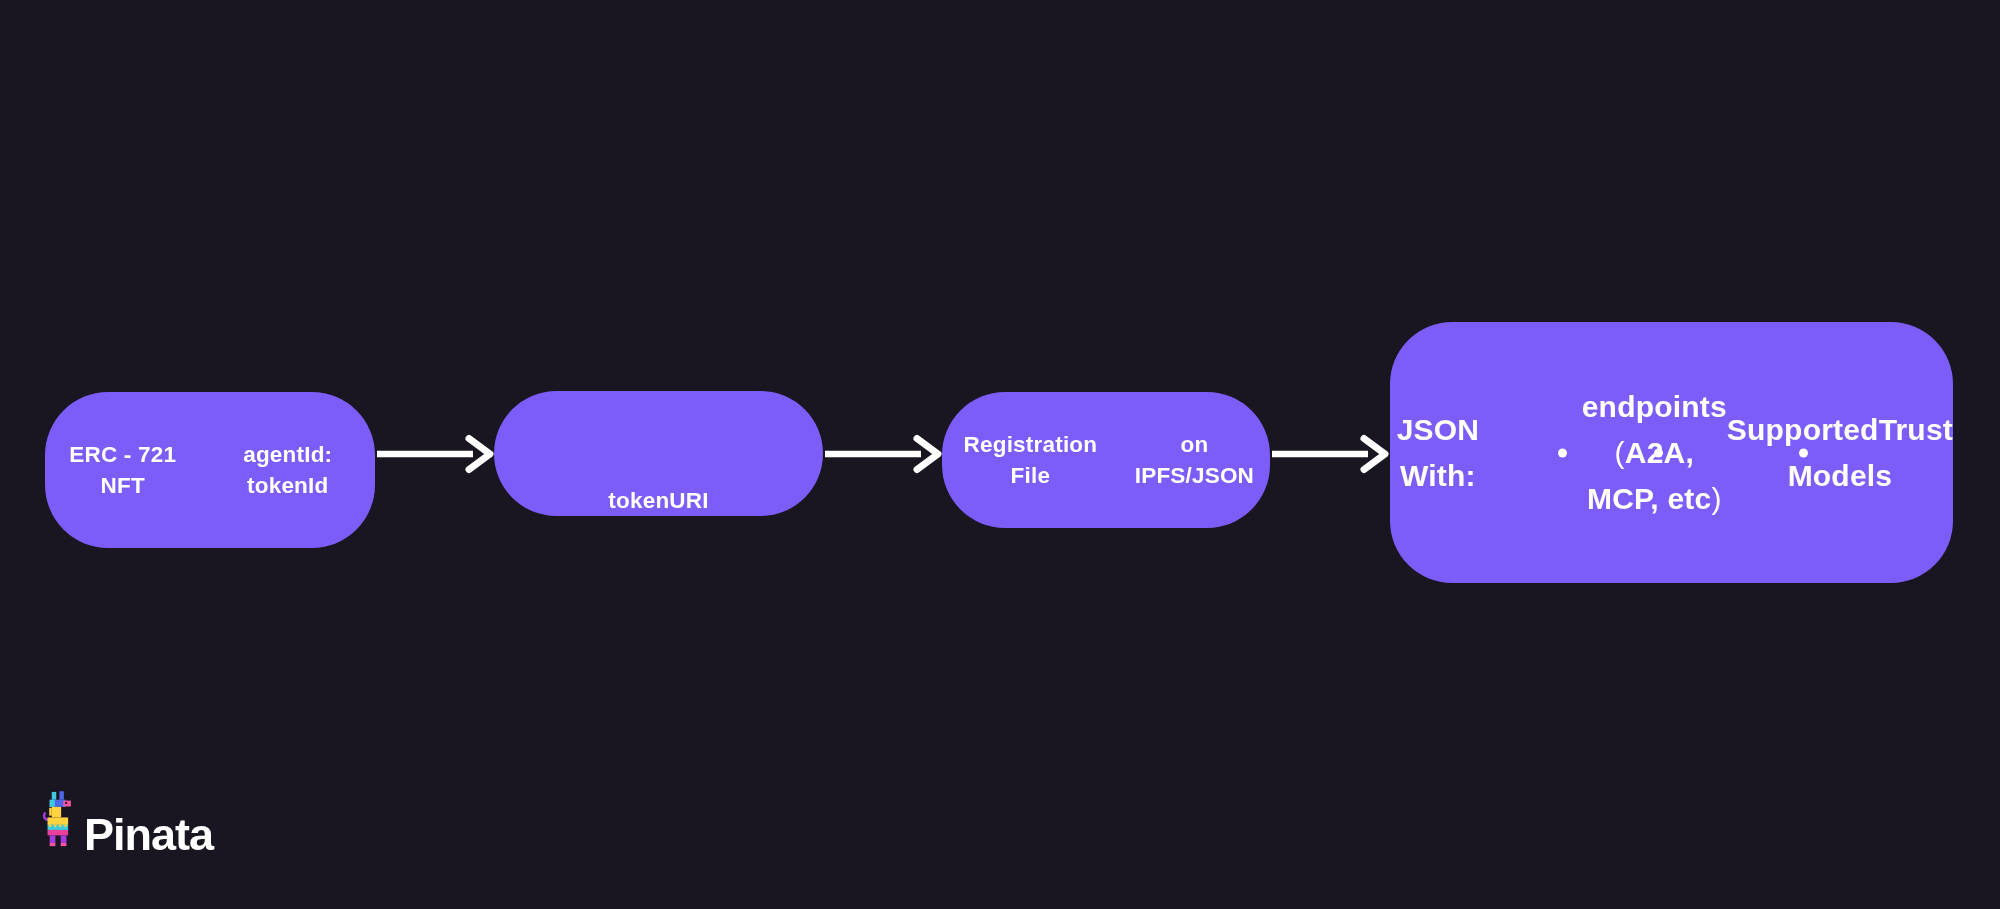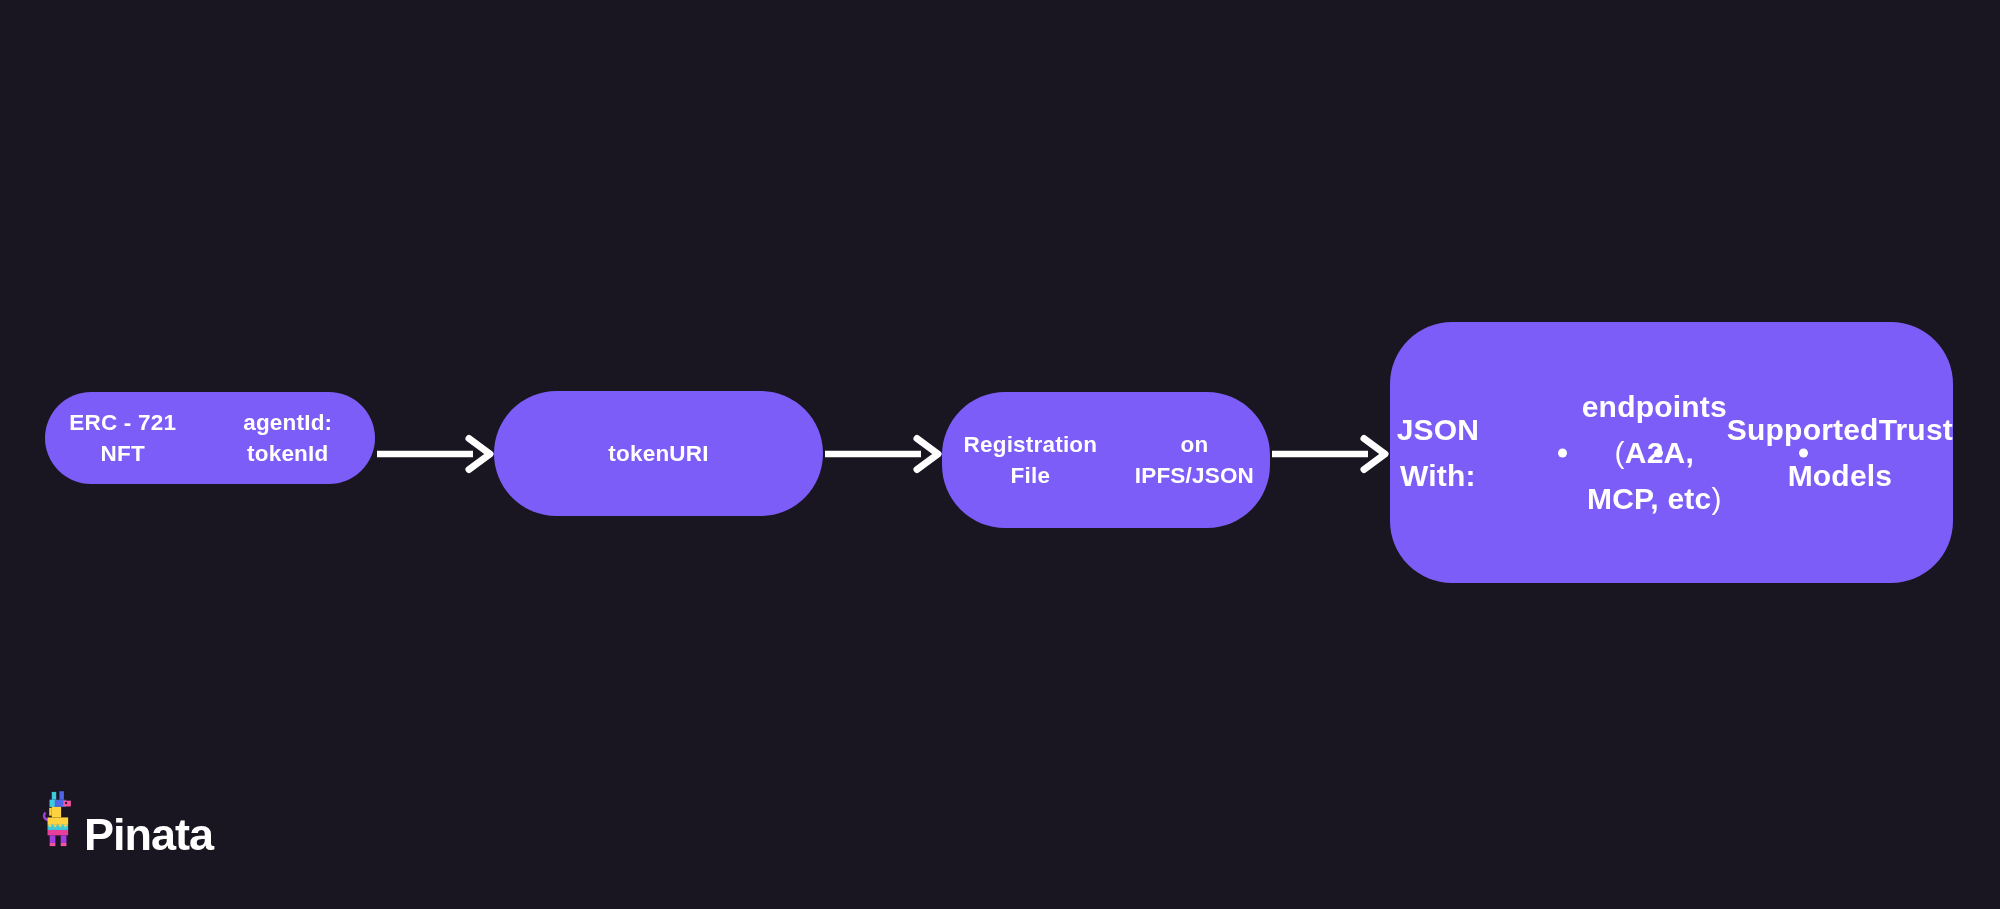--- a/index.html
+++ b/index.html
@@ -51,31 +51,31 @@
     font-weight: 700;
     font-size: 45px;
     letter-spacing: -1px;
     margin-top: 12px;
   }
   .llama-svg { position: absolute; left: 42px; top: 791px; }
 </style>
 </head>
 <body>
 
-<div class="node small" style="left:45px; top:392px; width:330px; height:92px;">
+<div class="node small" style="left:45px; top:392px; width:330px; height:156px;">
   <div>ERC - 721 NFT</div>
   <div>agentId: tokenId</div>
 </div>
 
 <svg class="arrow-svg" style="left:374px; top:432px;" width="122" height="44" viewBox="0 0 122 44">
   <line x1="3" y1="22" x2="99" y2="22" stroke="currentColor" stroke-width="6.5"></line>
   <polyline points="95,6.5 116,22 95,37.5" fill="none" stroke="currentColor" stroke-width="7" stroke-linecap="round" stroke-linejoin="round"></polyline>
 </svg>
 
-<div class="node small" style="left:494px; top:391px; width:329px; height:125px;">
+<div class="node small" style="left:494px; top:391px; width:329px; height:125px;align-items:flex-end;">
   <div>tokenURI</div>
 </div>
 
 <svg class="arrow-svg" style="left:822px; top:432px;" width="122" height="44" viewBox="0 0 122 44">
   <line x1="3" y1="22" x2="99" y2="22" stroke="currentColor" stroke-width="6.5"></line>
   <polyline points="95,6.5 116,22 95,37.5" fill="none" stroke="currentColor" stroke-width="7" stroke-linecap="round" stroke-linejoin="round"></polyline>
 </svg>
 
 <div class="node small" style="left:942px; top:392px; width:328px; height:136px;">
   <div>Registration File</div>

